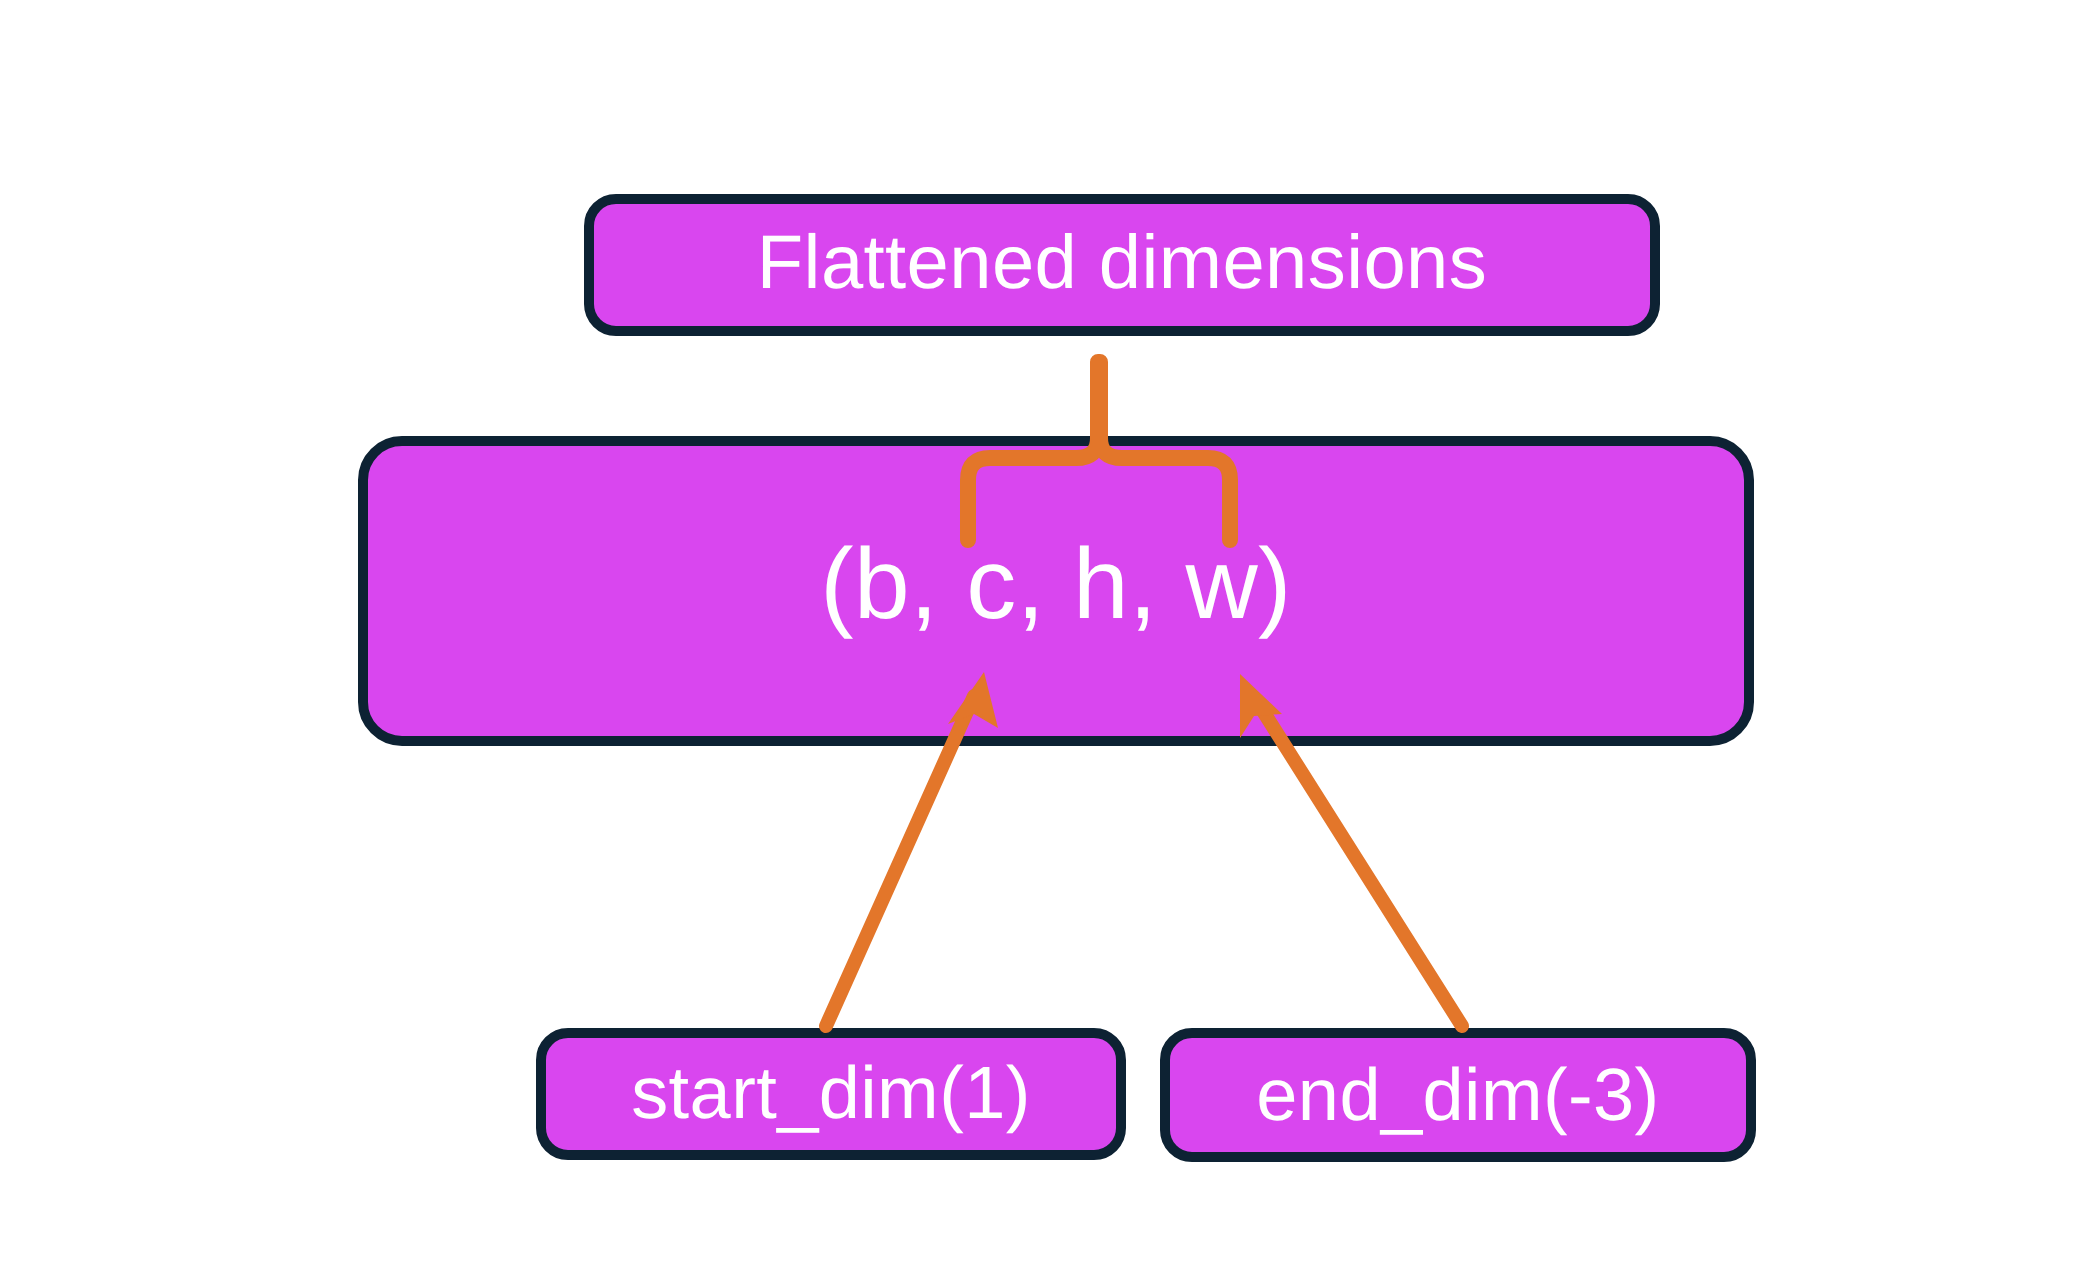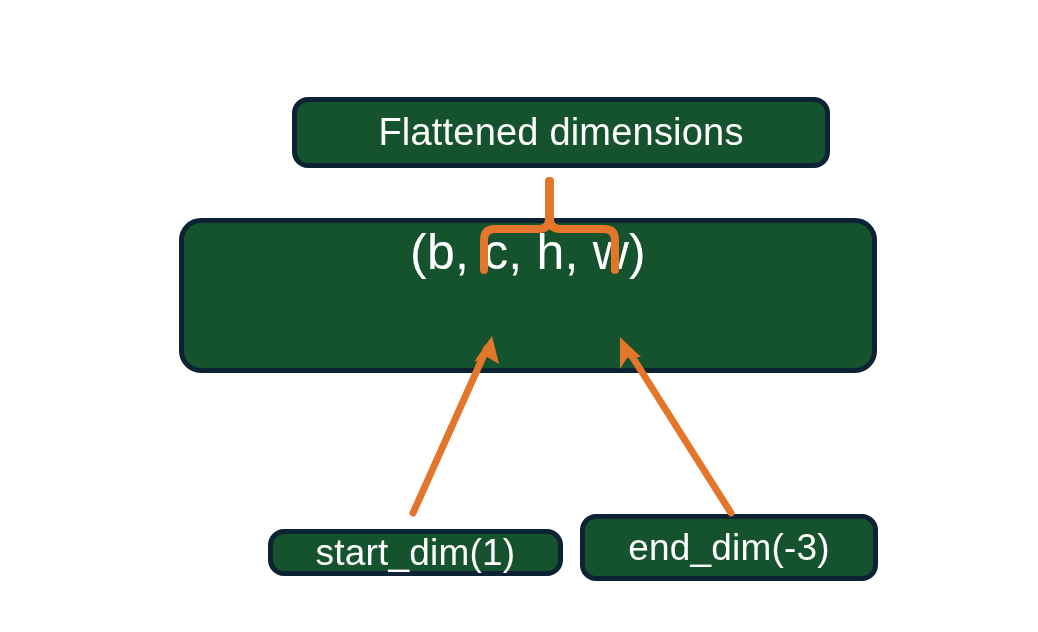--- a/index.html
+++ b/index.html
@@ -16,21 +16,21 @@
   }
   #canvas {
     position: absolute;
     inset: 0;
     width: 1038px;
     height: 632px;
   }
   .node {
     position: absolute;
     box-sizing: border-box;
-    background: #14532d;
+    background: #d946ef;
     border: 5px solid #0d2233;
     border-radius: 16px;
     display: flex;
     align-items: center;
     justify-content: center;
     color: #ffffff;
     font-weight: 400;
     letter-spacing: 0.2px;
     white-space: nowrap;
     z-index: 1;
@@ -42,30 +42,29 @@
     height: 71px;
     font-size: 38px;
   }
   #node-shape {
     left: 179px;
     top: 218px;
     width: 698px;
     height: 155px;
     border-radius: 22px;
     font-size: 50px;
-    align-items: flex-start;
+    align-items: center;
     padding-bottom: 8px;
   }
   #node-start-dim {
     left: 268px;
     top: 514px;
     width: 295px;
-    height: 47px;
+    height: 66px;
     font-size: 37px;
-    margin-top: 15px;
   }
   #node-end-dim {
     left: 580px;
     top: 514px;
     width: 298px;
     height: 67px;
     font-size: 37px;
   }
   #annotations {
     position: absolute;

